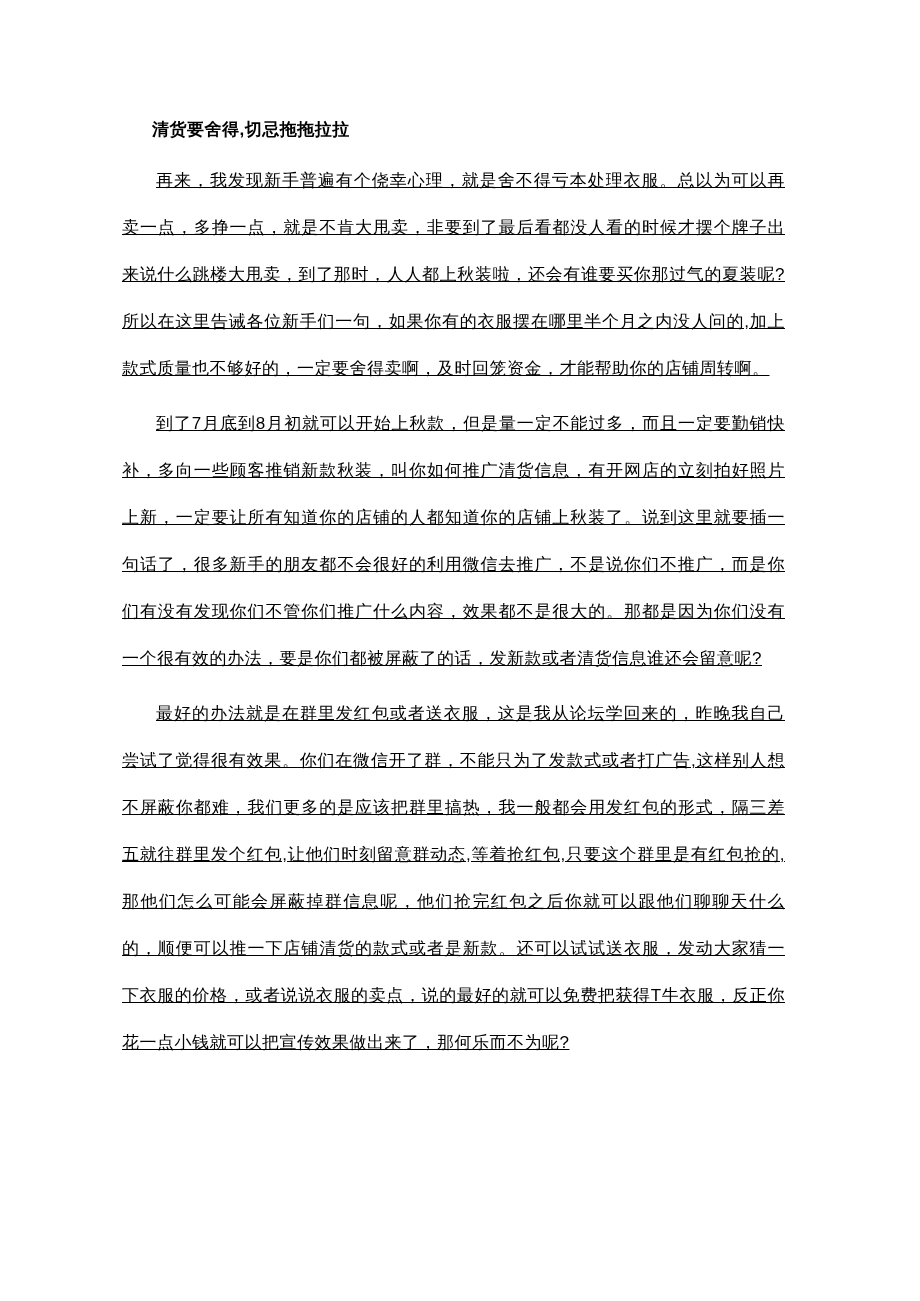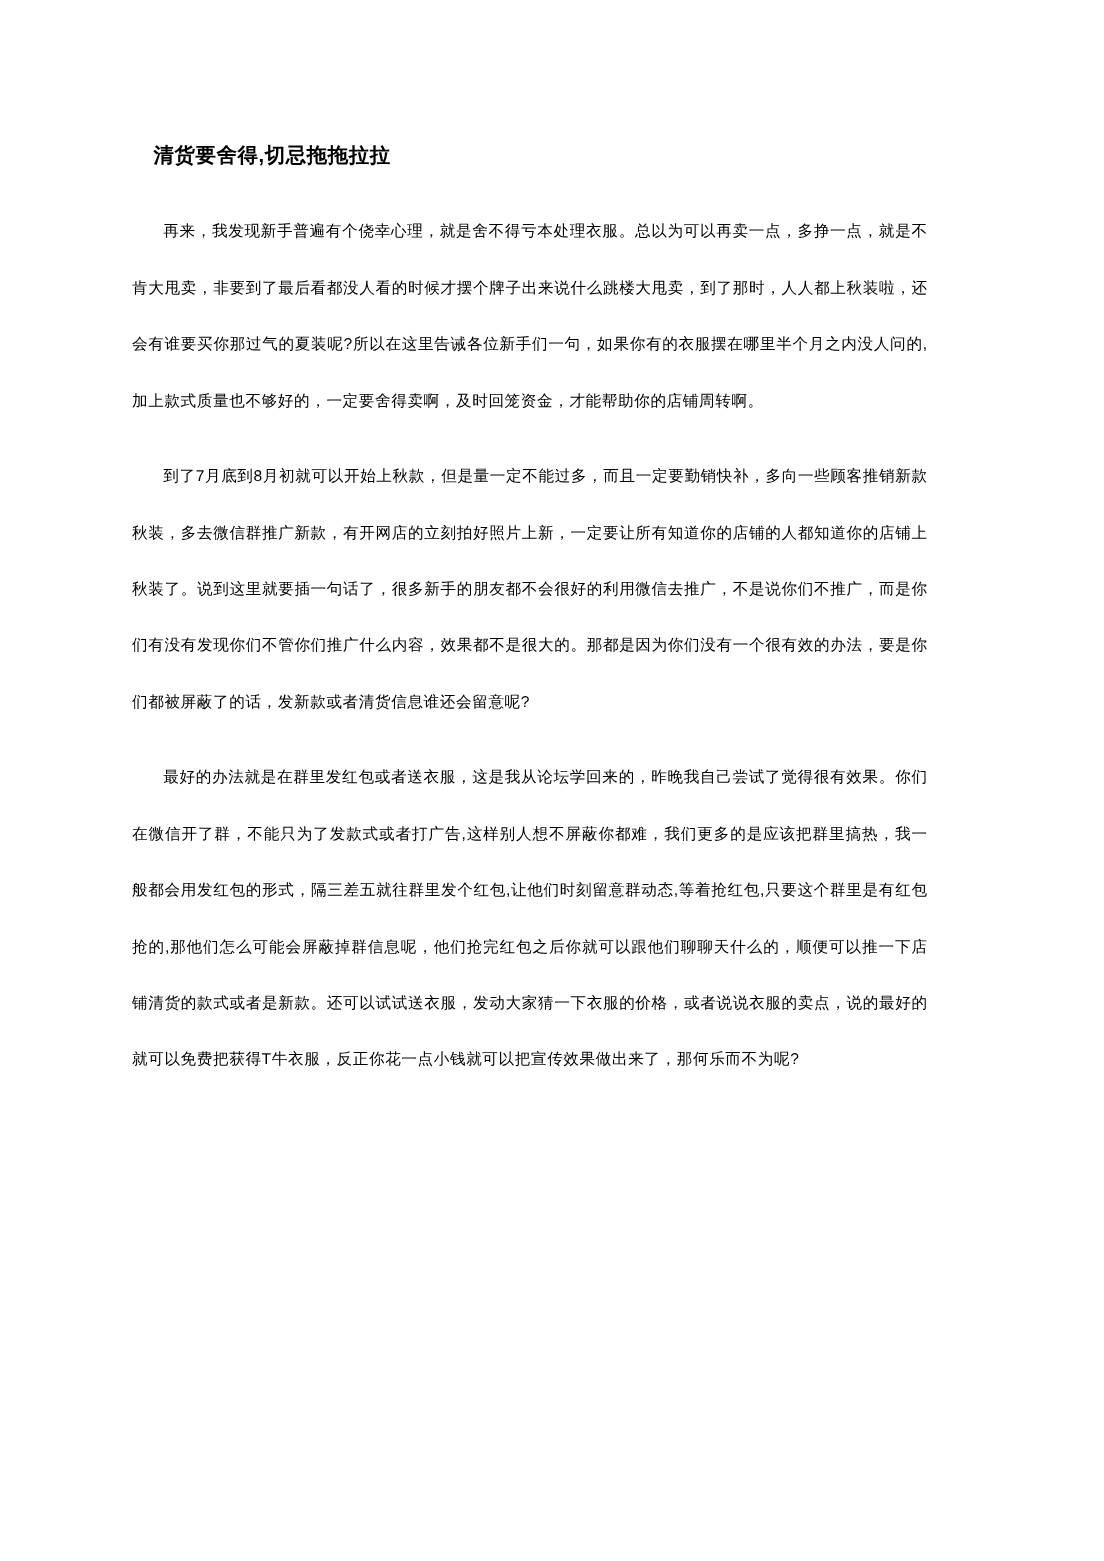--- a/index.html
+++ b/index.html
@@ -7,43 +7,44 @@
     body {
       width: 920px;
       min-height: 1301px;
       background: #ffffff;
       color: #000000;
       font-family: "Liberation Sans", sans-serif;
     }
     .doc {
       width: 920px;
       min-height: 1301px;
-      padding: 106px 131px 80px 94px;
+      padding: 106px 131px 80px 118px;
     }
     .heading {
       font-size: 17px;
       font-weight: bold;
       line-height: 47px;
       text-indent: 2em;
       margin: 8px 0 0 0;
       letter-spacing: 0.5px;
     }
     .heading:first-child { margin-top: 0; }
     .para {
-      font-size: 13px;
+      font-size: 17px;
       font-weight: normal;
       line-height: 47px;
       text-indent: 2em;
       text-align: justify;
-      margin: 16px;
+      margin: 4px;
       letter-spacing: 0.5px;
+      text-decoration: underline;
     }
     .para + .para { margin-top: 8px; }
   </style>
 </head>
 <body>
 
 <div class="doc">
   <h2 class="heading">清货要舍得,切忌拖拖拉拉</h2>
   <p class="para">再来，我发现新手普遍有个侥幸心理，就是舍不得亏本处理衣服。总以为可以再卖一点，多挣一点，就是不肯大甩卖，非要到了最后看都没人看的时候才摆个牌子出来说什么跳楼大甩卖，到了那时，人人都上秋装啦，还会有谁要买你那过气的夏装呢?所以在这里告诫各位新手们一句，如果你有的衣服摆在哪里半个月之内没人问的,加上款式质量也不够好的，一定要舍得卖啊，及时回笼资金，才能帮助你的店铺周转啊。</p>
-  <p class="para">到了7月底到8月初就可以开始上秋款，但是量一定不能过多，而且一定要勤销快补，多向一些顾客推销新款秋装，多去微信群推广新款，有开网店的立刻拍好照片上新，一定要让所有知道你的店铺的人都知道你的店铺上秋装了。说到这里就要插一句话了，很多新手的朋友都不会很好的利用微信去推广，不是说你们不推广，而是你们有没有发现你们不管你们推广什么内容，效果都不是很大的。那都是因为你们没有一个很有效的办法，要是你们都被屏蔽了的话，发新款或者清货信息谁还会留意呢?</p>
+  <p class="para">到了7月底到8月初就可以开始上秋款，但是量一定不能过多，而且一定要勤销快补，多向一些顾客推销新款秋装，叫你如何推广清货信息，有开网店的立刻拍好照片上新，一定要让所有知道你的店铺的人都知道你的店铺上秋装了。说到这里就要插一句话了，很多新手的朋友都不会很好的利用微信去推广，不是说你们不推广，而是你们有没有发现你们不管你们推广什么内容，效果都不是很大的。那都是因为你们没有一个很有效的办法，要是你们都被屏蔽了的话，发新款或者清货信息谁还会留意呢?</p>
   <p class="para">最好的办法就是在群里发红包或者送衣服，这是我从论坛学回来的，昨晚我自己尝试了觉得很有效果。你们在微信开了群，不能只为了发款式或者打广告,这样别人想不屏蔽你都难，我们更多的是应该把群里搞热，我一般都会用发红包的形式，隔三差五就往群里发个红包,让他们时刻留意群动态,等着抢红包,只要这个群里是有红包抢的,那他们怎么可能会屏蔽掉群信息呢，他们抢完红包之后你就可以跟他们聊聊天什么的，顺便可以推一下店铺清货的款式或者是新款。还可以试试送衣服，发动大家猜一下衣服的价格，或者说说衣服的卖点，说的最好的就可以免费把获得T牛衣服，反正你花一点小钱就可以把宣传效果做出来了，那何乐而不为呢?</p>
 </div>
 
 </body></html>

